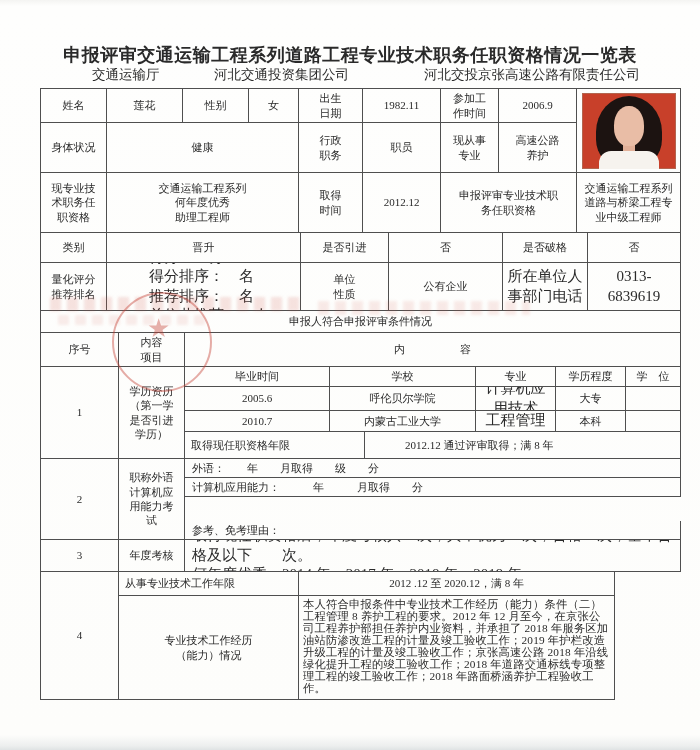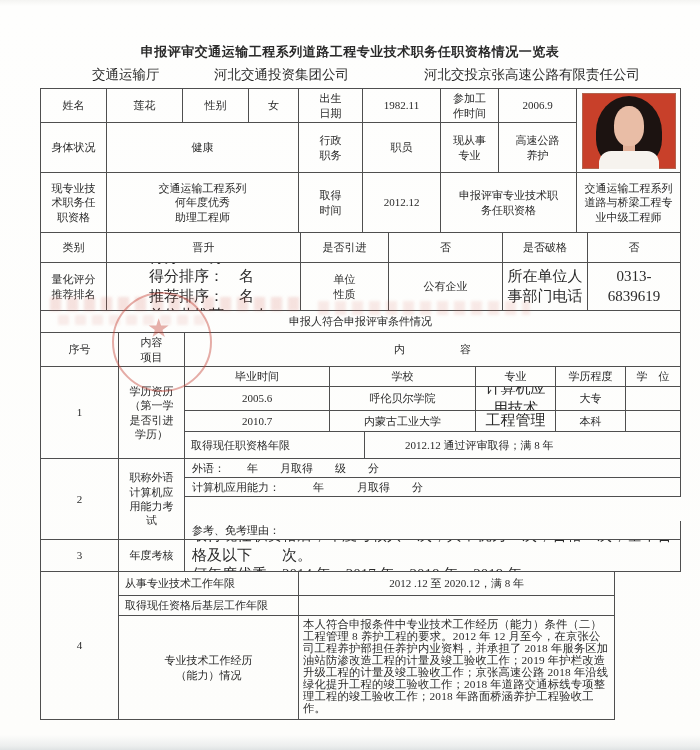--- a/index.html
+++ b/index.html
@@ -3,21 +3,21 @@
 <meta charset="utf-8">
 <style>
   :root{ --bd:#4f4f4f; --ink:#2a2a2a; }
   html,body{margin:0;padding:0;}
   .sheet{
     position:relative; width:700px; height:750px; overflow:hidden;
     background:linear-gradient(180deg,#f4f4f2 0,#fefefd 6px,#fdfdfb 735px,#eceeee 746px,#dfe3e4 750px);
     font-family:"Liberation Serif", serif; color:var(--ink);
   }
   .title{position:absolute; left:0; top:43px; width:700px; text-align:center;
-    font-family:"Liberation Sans", sans-serif; font-weight:bold; font-size:13px; letter-spacing:.5px;}
+    font-family:"Liberation Sans", sans-serif; font-weight:bold; font-size:18px; letter-spacing:.5px;}
   .orgline{position:absolute; top:66px; left:16px; width:700px; height:20px; font-size:13.5px;}
   .orgline span{position:absolute; white-space:nowrap;}
   .org-a{left:76px;} .org-b{left:198px;} .org-c{left:408px;}
 
   .tbl{position:absolute; left:40px; top:88px; width:640px;
     border-top:1px solid var(--bd); border-left:1px solid var(--bd); background:transparent;}
   .row{display:flex; align-items:stretch;}
   .col{display:flex; flex-direction:column;}
   .c{box-sizing:border-box; flex-shrink:0; border-right:1px solid var(--bd); border-bottom:1px solid var(--bd);
      display:flex; align-items:center; justify-content:center; text-align:center;
@@ -208,24 +208,20 @@
 何年度优秀：2014 年、2017 年、2018 年、2019 年</div>
     </div>
 
     <div class="row">
       <div class="c" style="width:78px;">4</div>
       <div class="col" style="width:496px;">
         <div class="row" style="height:24px;">
           <div class="c lft" style="width:180px; padding-left:6px;">从事专业技术工作年限</div>
           <div class="c" style="width:316px;">2012 .12 至 2020.12，满 8 年</div>
         </div>
-        <div class="row" style="height:20px;">
-          <div class="c lft" style="width:180px; padding-left:6px;">取得现任资格后基层工作年限</div>
-          <div class="c" style="width:316px;"></div>
-        </div>
         <div class="row" style="height:104px;">
           <div class="c" style="width:180px;">专业技术工作经历
 （能力）情况</div>
           <div class="c para" style="width:316px;">本人符合申报条件中专业技术工作经历（能力）条件（二）工程管理 8 养护工程的要求。2012 年 12 月至今，在京张公司工程养护部担任养护内业资料，并承担了 2018 年服务区加油站防渗改造工程的计量及竣工验收工作；2019 年护栏改造升级工程的计量及竣工验收工作；京张高速公路 2018 年沿线绿化提升工程的竣工验收工作；2018 年道路交通标线专项整理工程的竣工验收工作；2018 年路面桥涵养护工程验收工作。</div>
         </div>
       </div>
     </div>
 
   </div>
 

